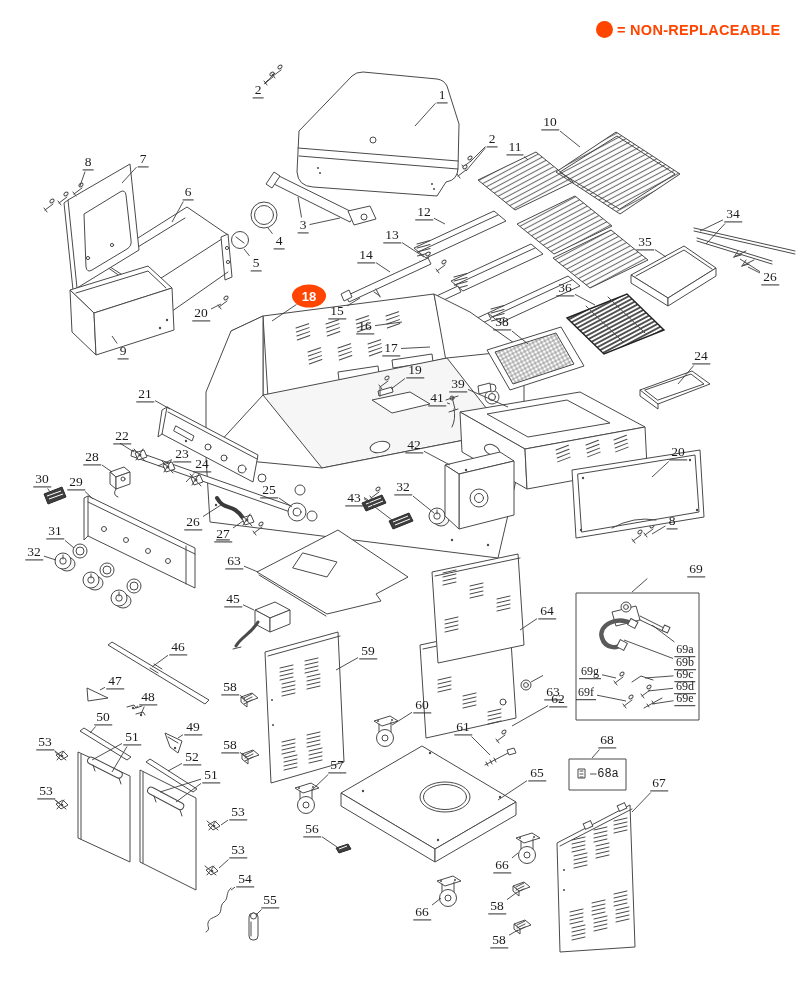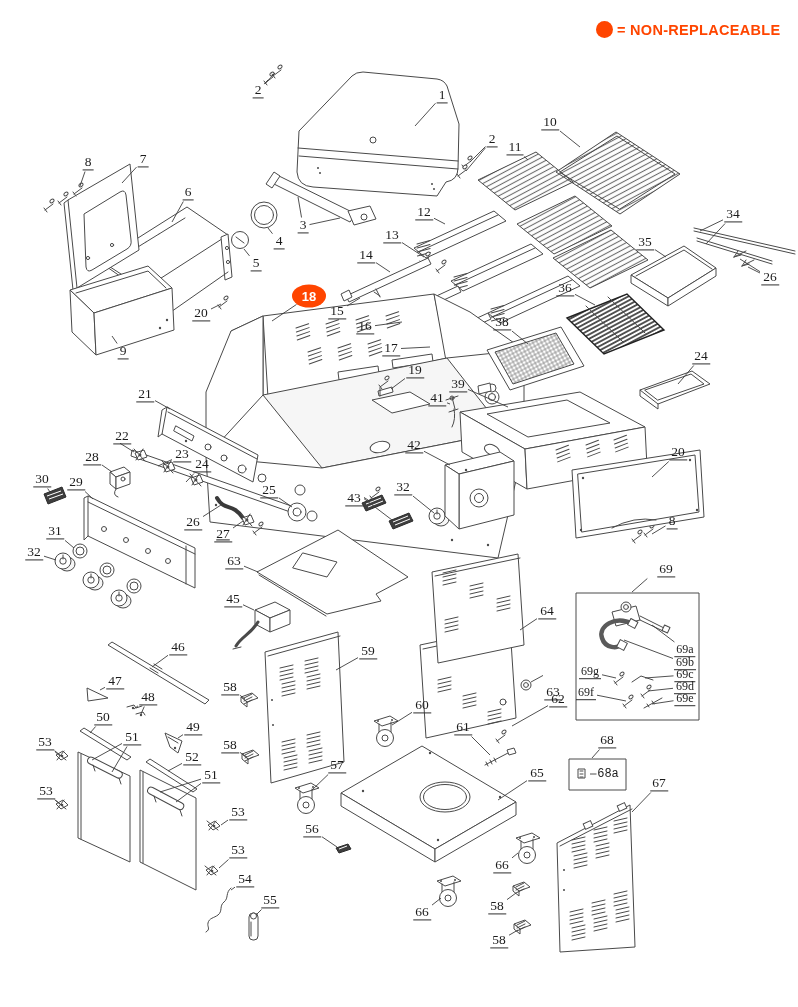--- a/index.html
+++ b/index.html
@@ -697,21 +697,21 @@
       <div class="callout" style="left: 76px; top: 483px;">29</div>
       <div class="callout" style="left: 269px; top: 491px;">25</div>
       <div class="callout" style="left: 403px; top: 488px;">32</div>
       <div class="callout" style="left: 354px; top: 491px; margin-top: 8px;">43</div>
       <div class="callout" style="left: 193px; top: 523px;">26</div>
       <div class="callout" style="left: 672px; top: 522px;">8</div>
       <div class="callout" style="left: 223px; top: 535px; text-decoration: underline;">27</div>
       <div class="callout" style="left: 55px; top: 532px;">31</div>
       <div class="callout" style="left: 34px; top: 553px;">32</div>
       <div class="callout" style="left: 234px; top: 562px;">63</div>
-      <div class="callout" style="left: 666px; top: 570px;">69</div>
+      <div class="callout" style="left: 696px; top: 570px;">69</div>
       <div class="callout" style="left: 233px; top: 600px;">45</div>
       <div class="callout" style="left: 547px; top: 612px;">64</div>
       <div class="callout" style="left: 178px; top: 648px;">46</div>
       <div class="callout" style="left: 368px; top: 652px;">59</div>
       <div class="callout small" style="left: 685px; top: 650px;">69a</div>
       <div class="callout small" style="left: 685px; top: 663px;">69b</div>
       <div class="callout" style="left: 553px; top: 670px; margin-top: 23px;">63</div>
       <div class="callout small" style="left: 590px; top: 672px;">69g</div>
       <div class="callout small" style="left: 685px; top: 675px;">69c</div>
       <div class="callout" style="left: 115px; top: 682px;">47</div>

